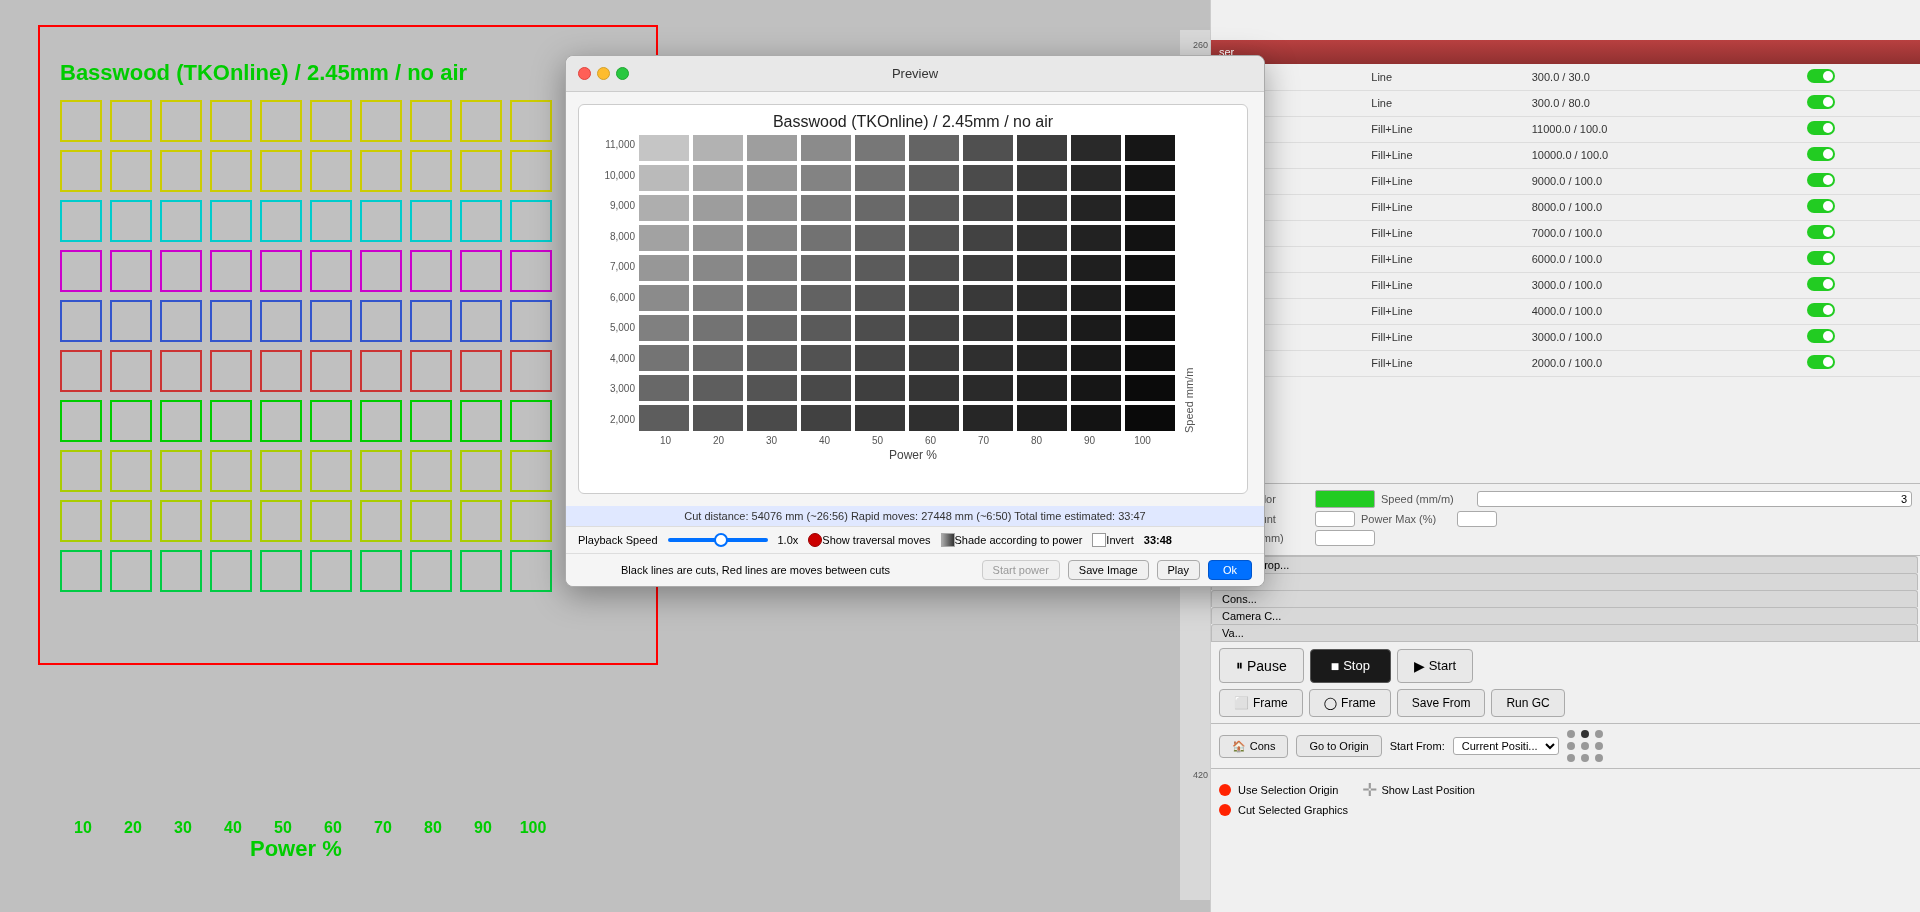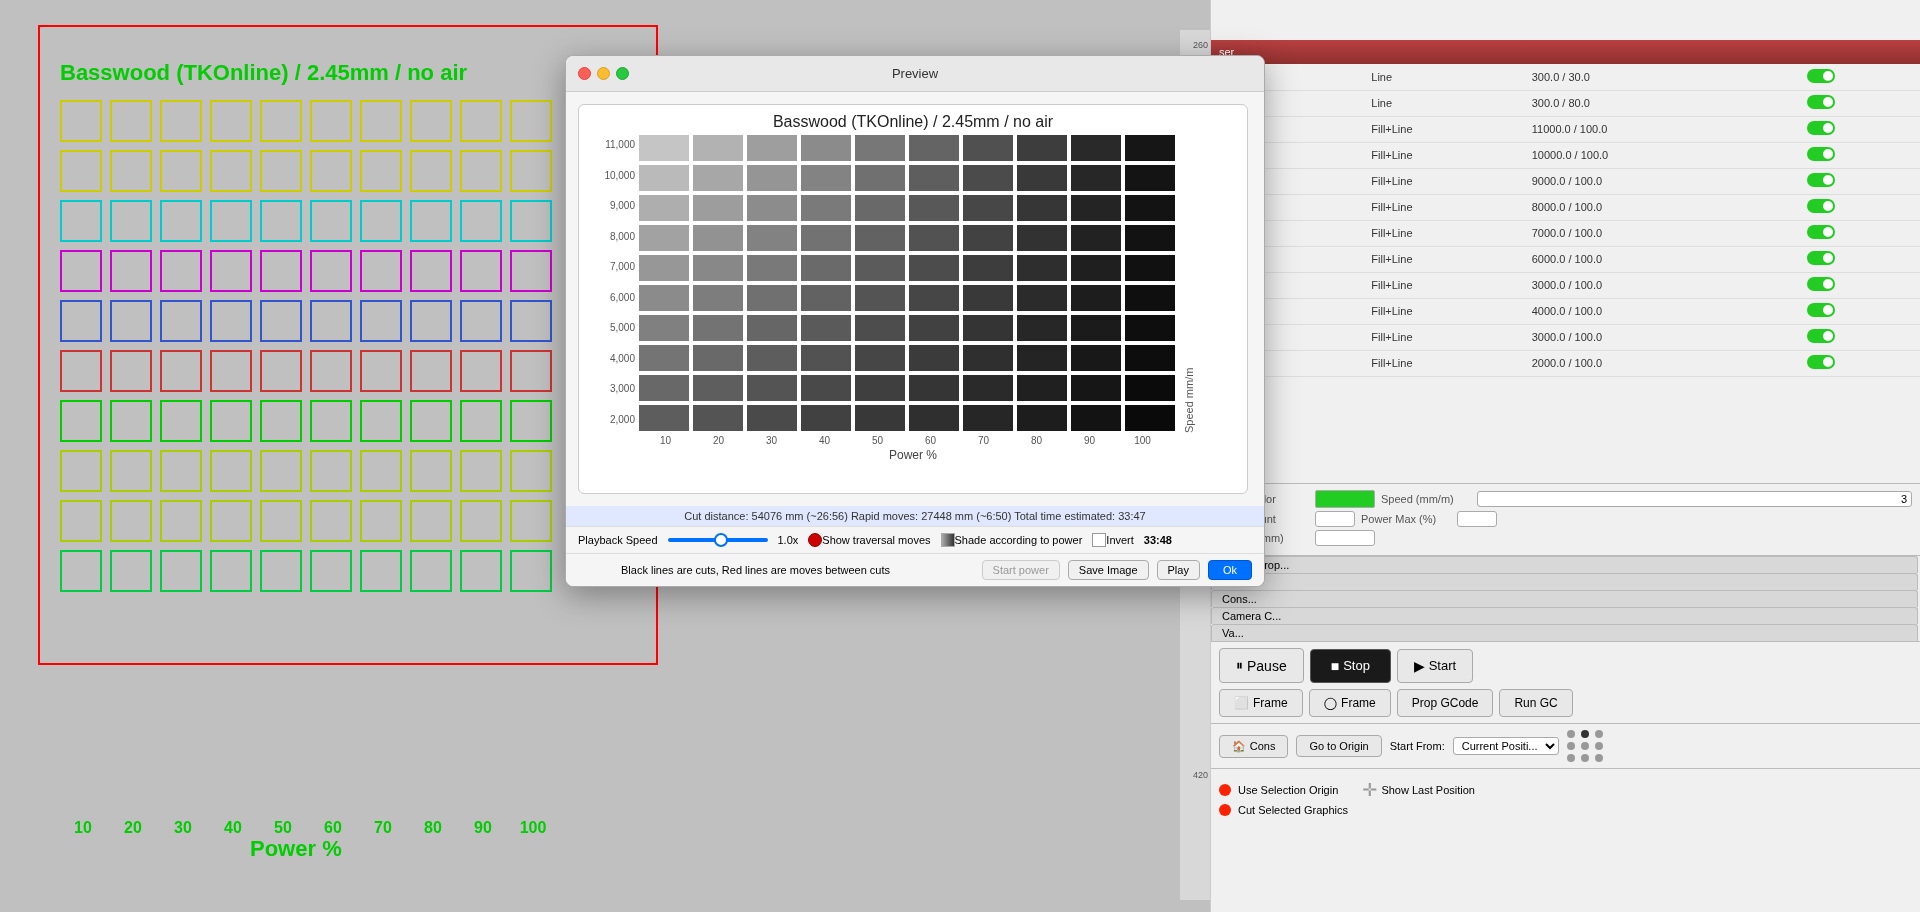--- a/index.html
+++ b/index.html
@@ -793,21 +793,21 @@
     <div style="display:flex; gap:6px; align-items:center;">
       <button class="btn-frame btn">
         <span>⬜</span>
         <span>Frame</span>
       </button>
       <button class="btn-frame btn">
         <span>◯</span>
         <span>Frame</span>
       </button>
       <button class="btn-save-gcode btn">
-        <span>Prop GCode</span>
+        <span>Save From</span>
       </button>
       <button class="btn-run-gc btn">
         <span>Run GC</span>
       </button>
     </div>
   </div>
 
   <div id="right-nav">
     <div style="display:flex; gap:8px; align-items:center;">
       <button class="btn">

